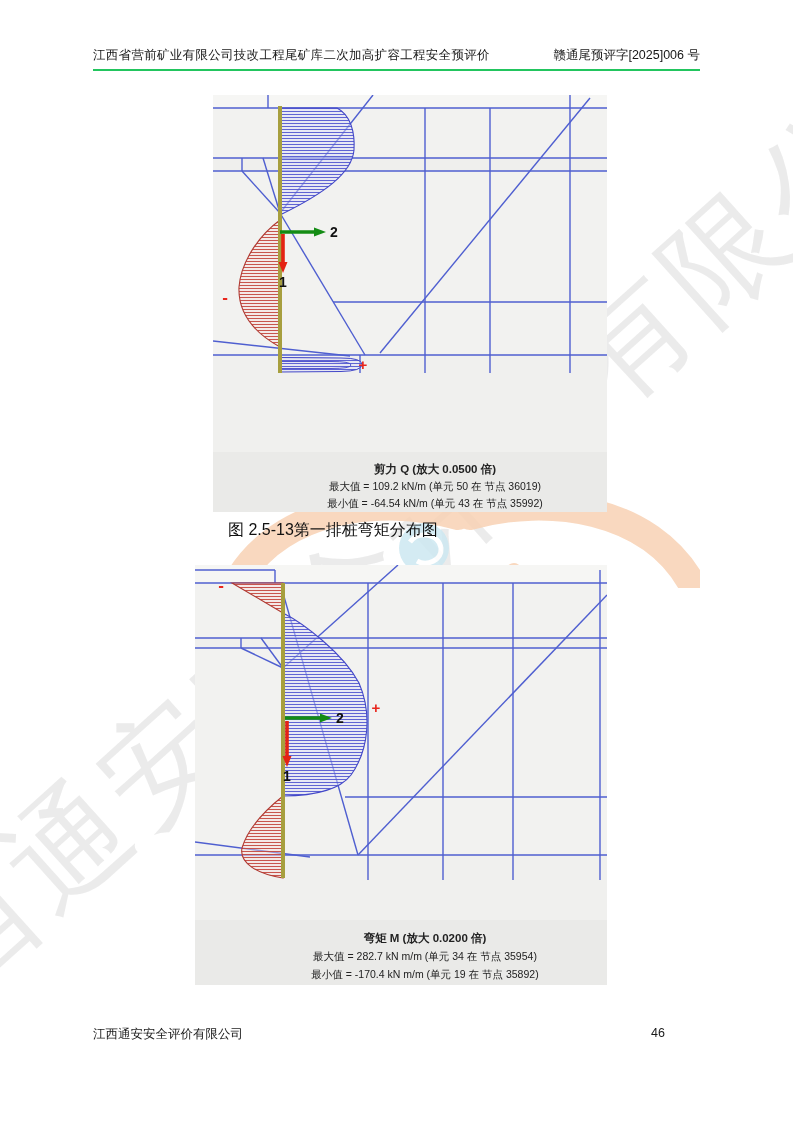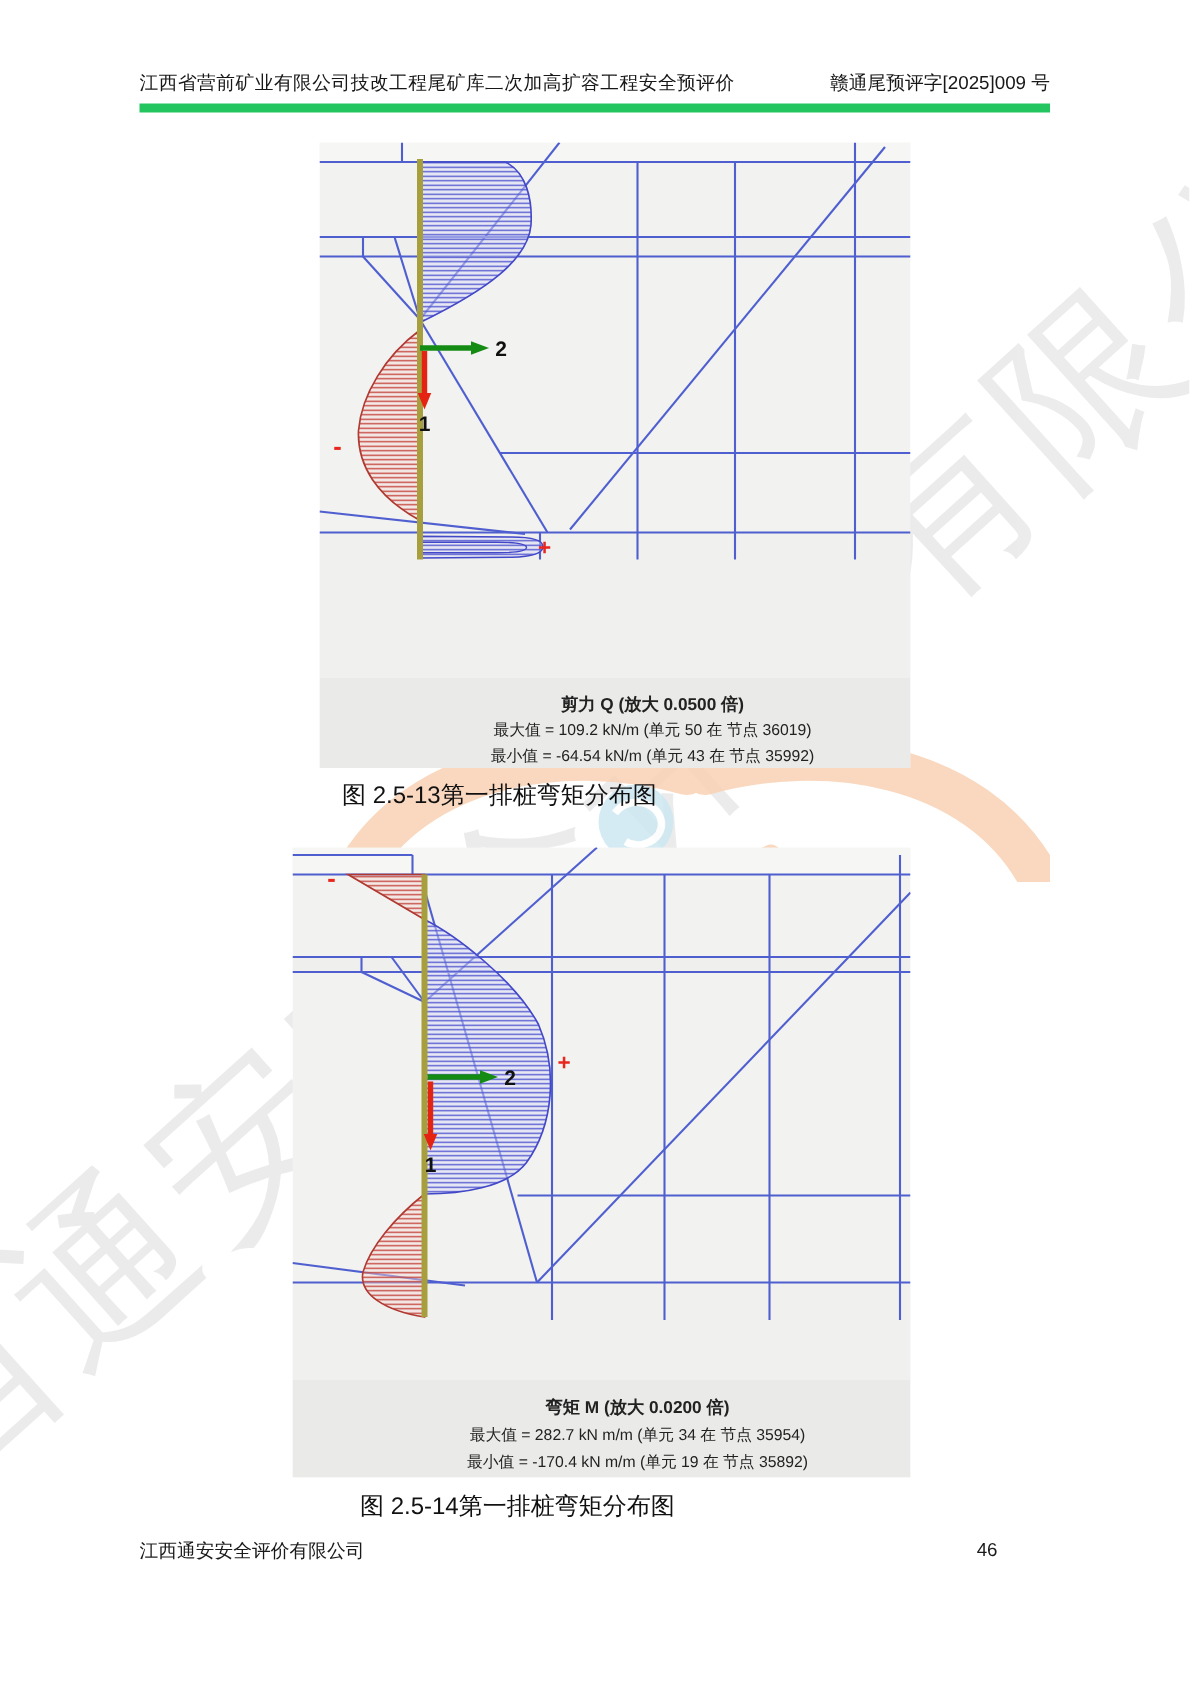--- a/index.html
+++ b/index.html
@@ -11,21 +11,21 @@
     position:absolute;left:-450px;top:470px;width:1700px;
     transform:rotate(-42deg);transform-origin:center;
     font-size:118px;letter-spacing:8px;white-space:nowrap;
     color:#dcdcdc;opacity:.55;z-index:0;text-align:center;user-select:none;
   }
   
   .wm-logo{position:absolute;left:228px;top:492px;width:472px;height:96px;z-index:0;opacity:.85;}
 
   .hdr{position:absolute;left:93px;top:47px;width:607px;z-index:2;
        display:flex;justify-content:space-between;align-items:flex-end;
-       font-size:12.5px;color:#171717;padding-bottom:5px;border-bottom:6px solid #22c55e;}
+       font-size:12.5px;color:#171717;padding-bottom:5px;border-bottom:2px solid #22c55e;}
   .hdr .l{letter-spacing:.3px;}
   .ftr{position:absolute;left:93px;top:1026px;width:572px;z-index:2;
        display:flex;justify-content:space-between;font-size:12.5px;color:#1a1a1a;}
 
   .figpanel{position:absolute;z-index:1;}
   .fig1{left:213px;top:95px;width:394px;height:417px;}
   .fig2{left:195px;top:565px;width:412px;height:420px;}
   .figpanel svg{display:block;}
 
   .figcap{position:absolute;z-index:2;font-size:16px;color:#111;display:flex;white-space:nowrap;}
@@ -42,21 +42,21 @@
   <svg class="wm-logo" viewBox="0 0 472 96">
     <path d="M8,92 C50,16 152,2 230,24" fill="none" stroke="#f8d2b4" stroke-width="28" stroke-linecap="round"></path>
     <path d="M464,92 C422,16 320,2 242,24" fill="none" stroke="#f8d2b4" stroke-width="28" stroke-linecap="round"></path>
     <path d="M150,82 C182,96 252,96 286,78" fill="none" stroke="#f8d2b4" stroke-width="14" stroke-linecap="round"></path>
     <circle cx="196" cy="56" r="25" fill="#cde8f1"></circle>
     <path d="M182,50 C191,38 211,42 213,56 C214,68 199,75 189,69" fill="none" stroke="#ffffff" stroke-width="5"></path>
   </svg>
 
   <div class="hdr">
     <span class="l">江西省营前矿业有限公司技改工程尾矿库二次加高扩容工程安全预评价</span>
-    <span class="r">赣通尾预评字[2025]009 号</span>
+    <span class="r">赣通尾预评字[2025]006 号</span>
   </div>
 
   <div class="figpanel fig1">
     <svg width="394" height="417" viewBox="0 0 394 417">
       <defs>
         <pattern id="hb1" width="4" height="3" patternUnits="userSpaceOnUse">
           <rect width="4" height="3" fill="#dcdef7" opacity="0.5"></rect>
           <line x1="0" y1="1.5" x2="4" y2="1.5" stroke="#5156cf" stroke-width="0.9"></line>
         </pattern>
         <pattern id="hr1" width="4" height="3" patternUnits="userSpaceOnUse">
@@ -186,23 +186,19 @@
       <text x="181" y="148" font-size="15" font-weight="bold" fill="#e8261d" text-anchor="middle">+</text>
 
       <g fill="#222" text-anchor="middle">
         <text x="230" y="377" font-size="11.5" font-weight="bold">弯矩 M (放大 0.0200 倍)</text>
         <text x="230" y="395" font-size="10.5">最大值 = 282.7 kN m/m (单元 34 在 节点 35954)</text>
         <text x="230" y="413" font-size="10.5">最小值 = -170.4 kN m/m (单元 19 在 节点 35892)</text>
       </g>
     </svg>
   </div>
 
-  <div class="figcap cap2">
-    <span>图 2.5-14</span>
-    <span>第一排桩弯矩分布图</span>
-  </div>
 
   <div class="ftr">
     <span>江西通安安全评价有限公司</span>
     <span>46</span>
   </div>
 
 </div>
 
 </body></html>

